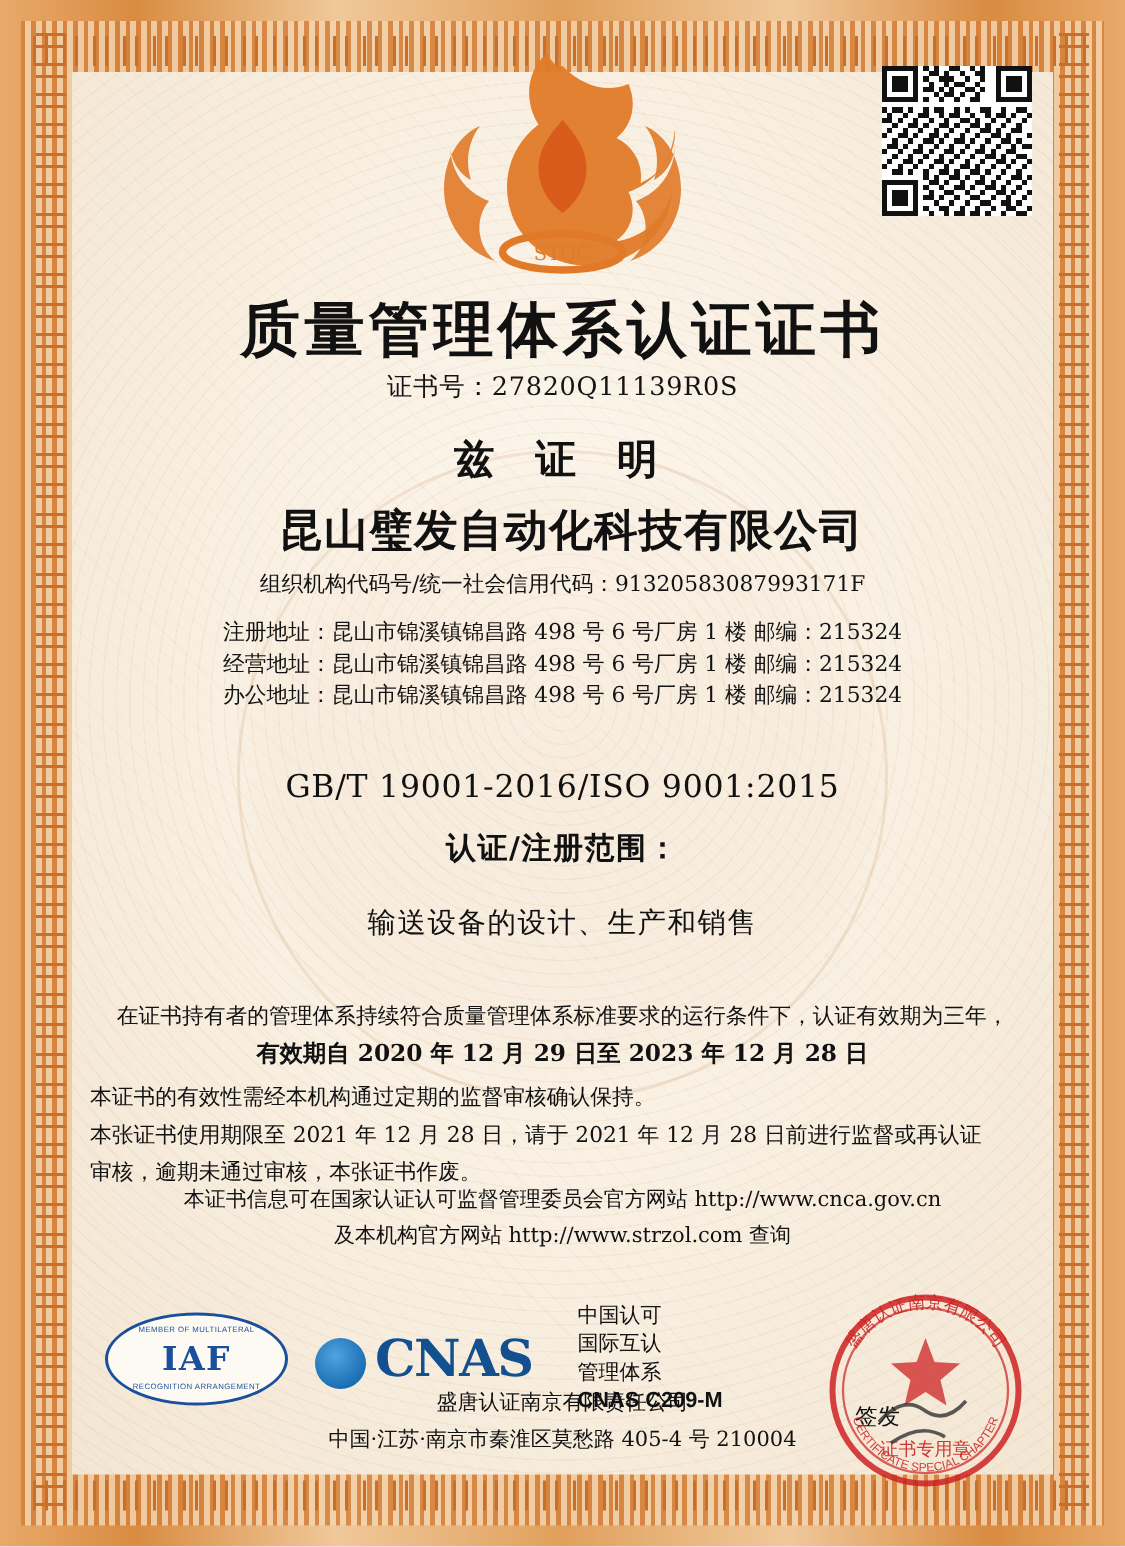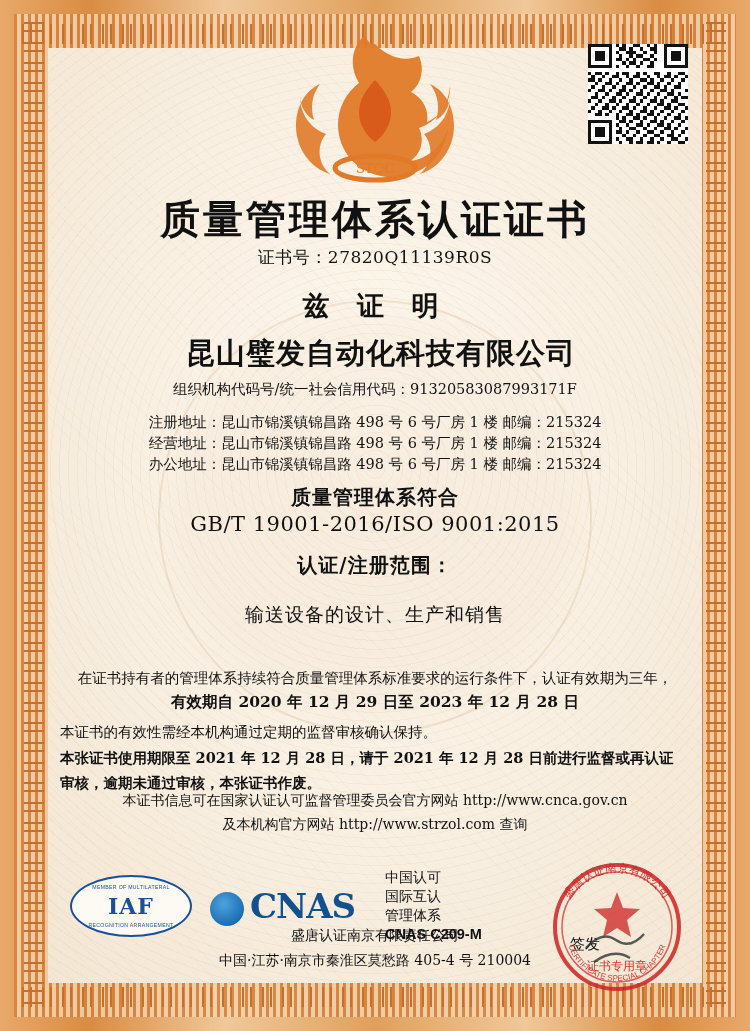--- a/index.html
+++ b/index.html
@@ -234,21 +234,21 @@
   .notes {
     position: absolute;
     top: 720px;
     left: 60px; right: 60px;
     text-align: left;
     font-family: "DejaVu Serif", serif;
     font-size: 14.5px;
     color: #111;
     line-height: 25px;
   }
-  .notes .bold { font-weight: bold; }
+  .notes .bold { font-weight: normal; }
 
   .websites {
     position: absolute;
     top: 788px;
     left: 60px; right: 60px;
     text-align: center;
     font-family: "DejaVu Serif", serif;
     font-size: 14px;
     color: #111;
     line-height: 24px;
@@ -632,21 +632,20 @@
     <div class="company">昆山璧发自动化科技有限公司</div>
 
     <div class="orgcode">组织机构代码号/统一社会信用代码：91320583087993171F</div>
 
     <div class="addresses">
       <div>注册地址：昆山市锦溪镇锦昌路 498 号 6 号厂房 1 楼  邮编：215324</div>
       <div>经营地址：昆山市锦溪镇锦昌路 498 号 6 号厂房 1 楼  邮编：215324</div>
       <div>办公地址：昆山市锦溪镇锦昌路 498 号 6 号厂房 1 楼  邮编：215324</div>
     </div>
 
-    <div class="standard-head">质量管理体系符合</div>
     <div class="standard-code">GB/T 19001-2016/ISO 9001:2015</div>
 
     <div class="scope-head">认证/注册范围：</div>
     <div class="scope-text">输送设备的设计、生产和销售</div>
 
     <div class="validity">
       <div>在证书持有者的管理体系持续符合质量管理体系标准要求的运行条件下，认证有效期为三年，</div>
       <div class="bold">有效期自 2020 年 12 月 29 日至 2023 年 12 月 28 日</div>
     </div>
 

